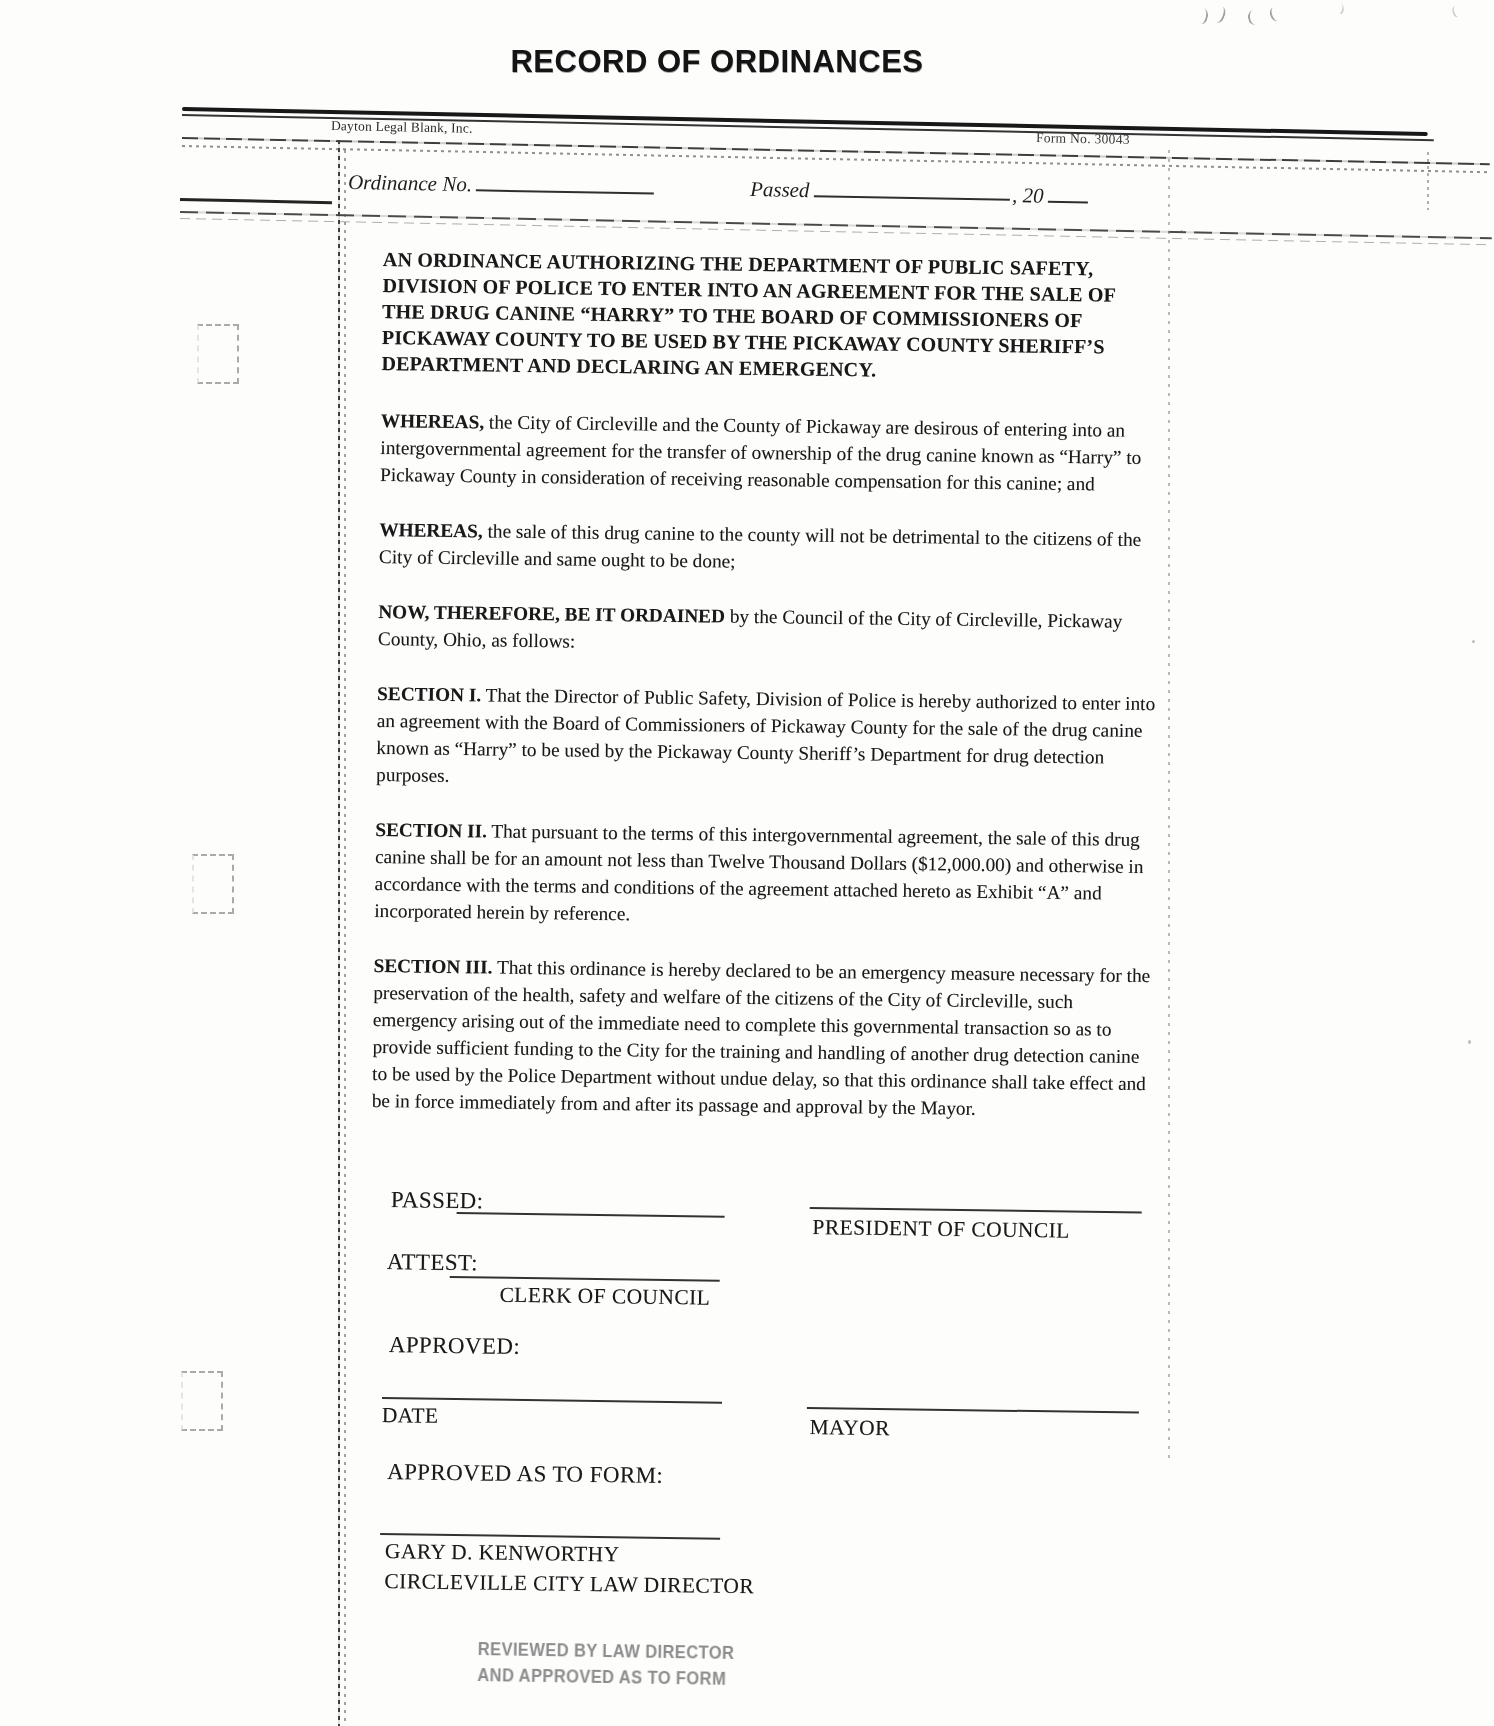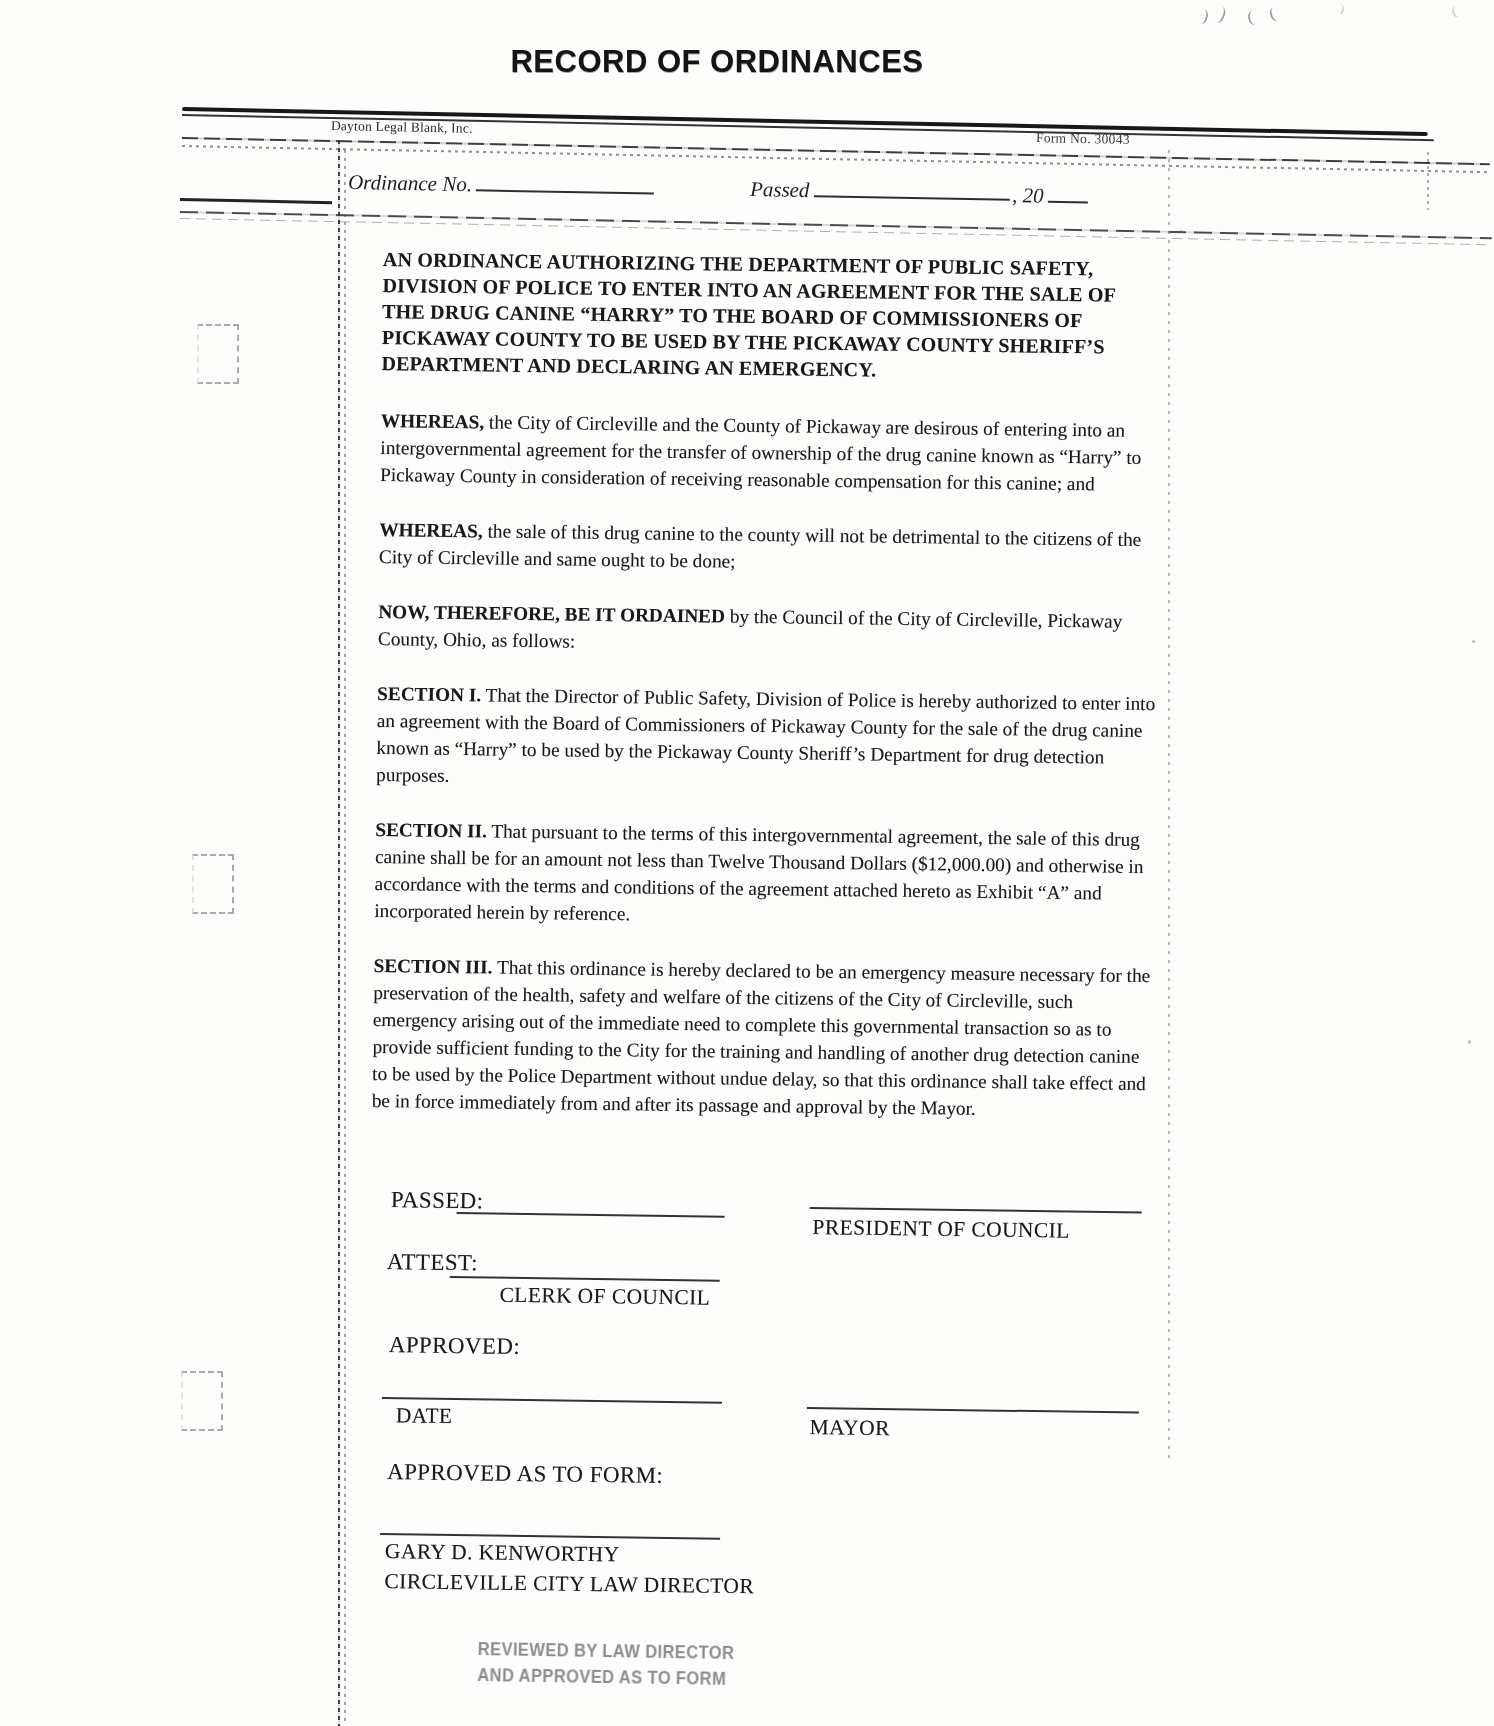--- a/index.html
+++ b/index.html
@@ -87,21 +87,21 @@
   .sig .sline{position:absolute;border-bottom:2px solid #333;height:0;}
   .l-passed{left:8px;top:2px;}
   .ln-passed{left:74px;top:26px;width:268px;}
   .ln-president{left:427px;top:16px;width:332px;}
   .l-president{left:430px;top:24px;}
   .l-attest{left:5px;top:64px;}
   .ln-attest{left:68px;top:90px;width:270px;}
   .l-clerk{left:118px;top:96px;}
   .l-approved{left:8px;top:147px;}
   .ln-date{left:2px;top:212px;width:340px;}
-  .l-date{left:16px;top:218px;}
+  .l-date{left:2px;top:218px;}
   .ln-mayor{left:427px;top:216px;width:332px;}
   .l-mayor{left:430px;top:224px;}
   .l-appform{left:8px;top:274px;}
   .ln-director{left:2px;top:348px;width:340px;}
   .l-gary{left:7px;top:354px;}
   .l-cityld{left:7px;top:384px;}
   
   .stamp{
     position:absolute;left:478px;top:1636px;width:240px;
     font-family:"Liberation Sans",sans-serif;font-weight:bold;

